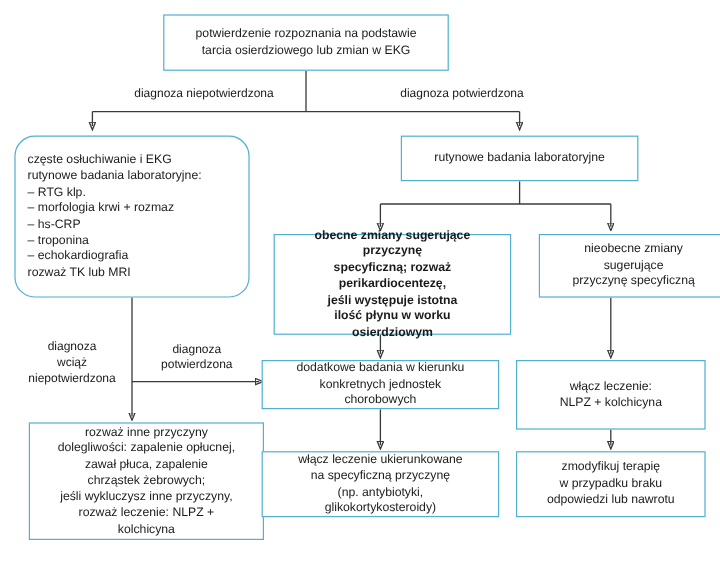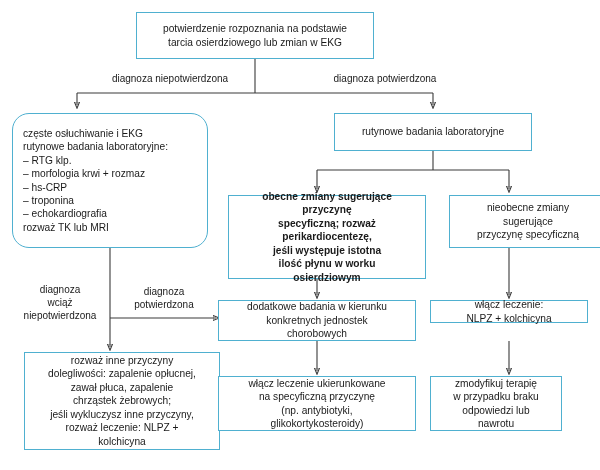--- a/index.html
+++ b/index.html
@@ -145,30 +145,30 @@
 chrząstek żebrowych;
 jeśli wykluczysz inne przyczyny,
 rozważ leczenie: NLPZ + kolchicyna</span>
   </div>
 
   <div class="node" style="left:218px; top:300px; width:198px; height:41px;">
     <span class="txt">dodatkowe badania w kierunku
 konkretnych jednostek chorobowych</span>
   </div>
 
-  <div class="node" style="left:430px; top:300px; width:158px; height:23px;">
+  <div class="node" style="left:430px; top:300px; width:158px; height:58px;">
     <span class="txt">włącz leczenie:
 NLPZ + kolchicyna</span>
   </div>
 
   <div class="node" style="left:218px; top:376px; width:198px; height:55px;">
     <span class="txt">włącz leczenie ukierunkowane
 na specyficzną przyczynę
 (np. antybiotyki, glikokortykosteroidy)</span>
   </div>
 
-  <div class="node" style="left:430px; top:376px; width:132px; height:55px;">
+  <div class="node" style="left:430px; top:376px; width:158px; height:55px;">
     <span class="txt">zmodyfikuj terapię
 w przypadku braku
 odpowiedzi lub nawrotu</span>
   </div>
 
 </div>
 
 </body></html>

